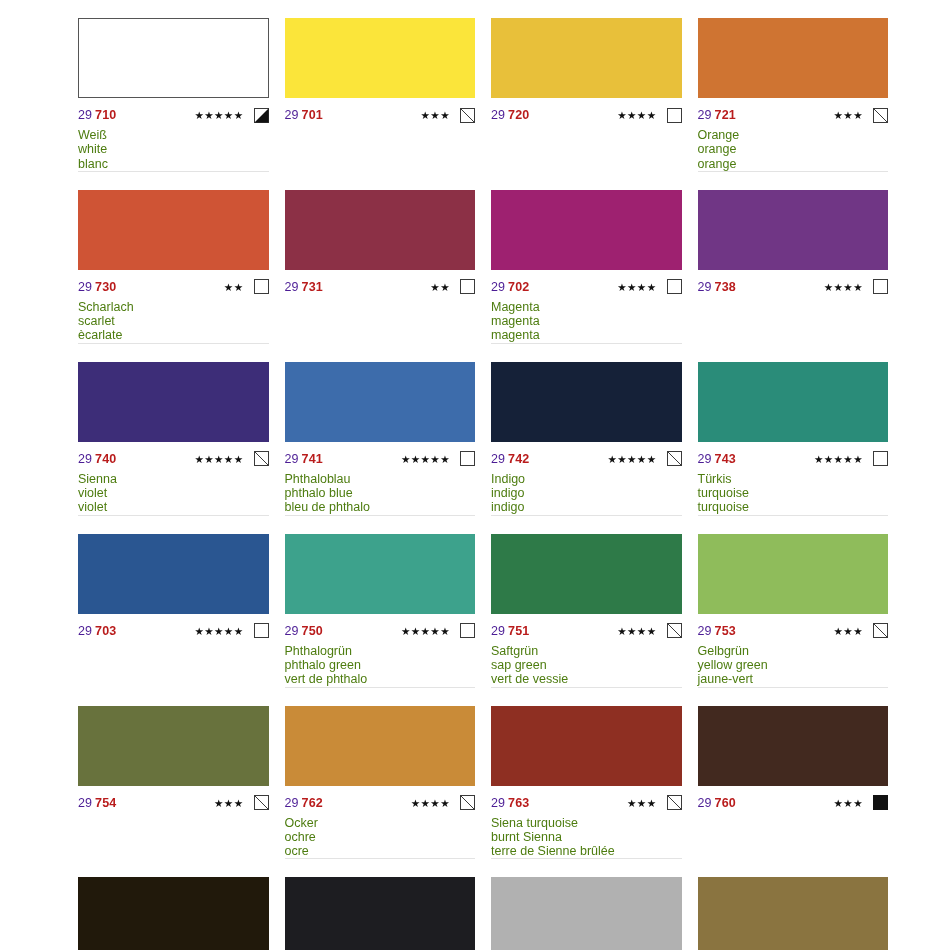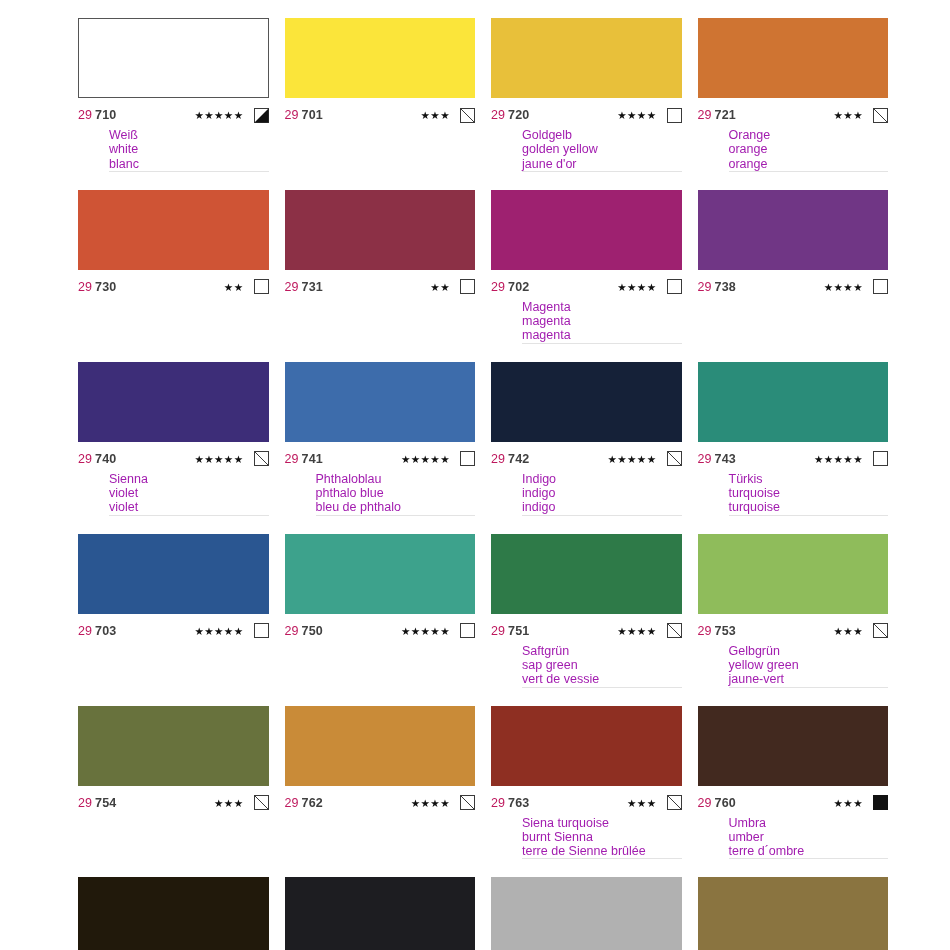--- a/index.html
+++ b/index.html
@@ -44,26 +44,26 @@
     font-size:12.5px;
     line-height:20px;
     border-top:0;
   }
   .code{
     white-space:nowrap;
     letter-spacing:.1px;
   }
   .code .series{
     font-weight:400;
-    color:#be185d;
+    color:#4c1d95;
     margin-right:3px;
   }
   .code .num{
     font-weight:700;
-    color:#404040;
+    color:#b91c1c;
   }
   .spacer{flex:1 1 auto;}
   .stars{
     font-size:10.5px;
     letter-spacing:.4px;
     color:#111;
     white-space:nowrap;
     margin-right:10px;
     font-family:"DejaVu Sans", sans-serif;
   }
@@ -71,22 +71,21 @@
     width:15px;height:15px;
     flex:0 0 15px;
     position:relative;
     display:inline-block;
   }
   .opacity svg{display:block;}
   .names{
     margin-top:3px;
     font-size:12.5px;
     line-height:14.3px;
-    color:#a21caf;
-    margin-left:31px;
+    color:#4d7c0f;
   }
   .names div{white-space:nowrap;}
   .rowline{
     border-bottom:1px solid #e3e3e3;
   }
 </style>
 </head>
 <body>
 
 <div id="chart">
@@ -129,25 +128,20 @@
         <div class="meta">
           <div class="code"><span class="series">29</span><span class="num">720</span></div>
           <div class="spacer"></div>
           <div class="stars">★★★★</div>
           <span class="opacity">
             <svg width="15" height="15" viewBox="0 0 15 15">
               <rect x="0.5" y="0.5" width="14" height="14" stroke="#3a3a3a" stroke-width="1" fill="none"></rect>
             </svg>
           </span>
         </div>
-        <div class="names rowline">
-          <div>Goldgelb</div>
-          <div>golden yellow</div>
-          <div>jaune d'or</div>
-        </div>
       </div>
       <div class="cell">
         <div class="swatch" title="#cf7432" style="background: rgb(207, 116, 50);"></div>
         <div class="meta">
           <div class="code"><span class="series">29</span><span class="num">721</span></div>
           <div class="spacer"></div>
           <div class="stars">★★★</div>
           <span class="opacity">
             <svg width="15" height="15" viewBox="0 0 15 15">
               <rect x="0.5" y="0.5" width="14" height="14" stroke="#3a3a3a" stroke-width="1" fill="none"></rect>
@@ -166,20 +160,25 @@
         <div class="meta">
           <div class="code"><span class="series">29</span><span class="num">730</span></div>
           <div class="spacer"></div>
           <div class="stars">★★</div>
           <span class="opacity">
             <svg width="15" height="15" viewBox="0 0 15 15">
               <rect x="0.5" y="0.5" width="14" height="14" stroke="#3a3a3a" stroke-width="1" fill="none"></rect>
             </svg>
           </span>
         </div>
+        <div class="names rowline">
+          <div>Scharlach</div>
+          <div>scarlet</div>
+          <div>ècarlate</div>
+        </div>
       </div>
       <div class="cell">
         <div class="swatch" title="#8c3046" style="background: rgb(140, 48, 70);"></div>
         <div class="meta">
           <div class="code"><span class="series">29</span><span class="num">731</span></div>
           <div class="spacer"></div>
           <div class="stars">★★</div>
           <span class="opacity">
             <svg width="15" height="15" viewBox="0 0 15 15">
               <rect x="0.5" y="0.5" width="14" height="14" stroke="#3a3a3a" stroke-width="1" fill="none"></rect>
@@ -310,20 +309,25 @@
         <div class="meta">
           <div class="code"><span class="series">29</span><span class="num">750</span></div>
           <div class="spacer"></div>
           <div class="stars">★★★★★</div>
           <span class="opacity">
             <svg width="15" height="15" viewBox="0 0 15 15">
               <rect x="0.5" y="0.5" width="14" height="14" stroke="#3a3a3a" stroke-width="1" fill="none"></rect>
             </svg>
           </span>
         </div>
+        <div class="names rowline">
+          <div>Phthalogrün</div>
+          <div>phthalo green</div>
+          <div>vert de phthalo</div>
+        </div>
       </div>
       <div class="cell">
         <div class="swatch" title="#2e7a48" style="background: rgb(46, 122, 72);"></div>
         <div class="meta">
           <div class="code"><span class="series">29</span><span class="num">751</span></div>
           <div class="spacer"></div>
           <div class="stars">★★★★</div>
           <span class="opacity">
             <svg width="15" height="15" viewBox="0 0 15 15">
               <rect x="0.5" y="0.5" width="14" height="14" stroke="#3a3a3a" stroke-width="1" fill="none"></rect>
@@ -376,20 +380,25 @@
           <div class="code"><span class="series">29</span><span class="num">762</span></div>
           <div class="spacer"></div>
           <div class="stars">★★★★</div>
           <span class="opacity">
             <svg width="15" height="15" viewBox="0 0 15 15">
               <rect x="0.5" y="0.5" width="14" height="14" stroke="#3a3a3a" stroke-width="1" fill="none"></rect>
               <line x1="1" y1="1" x2="14" y2="14" stroke="#3a3a3a" stroke-width="1"></line>
             </svg>
           </span>
         </div>
+        <div class="names rowline">
+          <div>Ocker</div>
+          <div>ochre</div>
+          <div>ocre</div>
+        </div>
       </div>
       <div class="cell">
         <div class="swatch" title="#8e2f22" style="background: rgb(142, 47, 34);"></div>
         <div class="meta">
           <div class="code"><span class="series">29</span><span class="num">763</span></div>
           <div class="spacer"></div>
           <div class="stars">★★★</div>
           <span class="opacity">
             <svg width="15" height="15" viewBox="0 0 15 15">
               <rect x="0.5" y="0.5" width="14" height="14" stroke="#3a3a3a" stroke-width="1" fill="none"></rect>
@@ -407,25 +416,20 @@
         <div class="swatch" title="#42291f" style="background: rgb(66, 41, 31);"></div>
         <div class="meta">
           <div class="code"><span class="series">29</span><span class="num">760</span></div>
           <div class="spacer"></div>
           <div class="stars">★★★</div>
           <span class="opacity">
             <svg width="15" height="15" viewBox="0 0 15 15">
               <rect x="0.5" y="0.5" width="14" height="14" fill="#111" stroke="#111" stroke-width="1"></rect>
             </svg>
           </span>
-        </div>
-        <div class="names rowline">
-          <div>Umbra</div>
-          <div>umber</div>
-          <div>terre d´ombre</div>
         </div>
       </div>
       <div class="cell">
         <div class="swatch" title="#21190b" style="background: rgb(33, 25, 11);"></div>
       </div>
       <div class="cell">
         <div class="swatch" title="#1d1d21" style="background: rgb(29, 29, 33);"></div>
       </div>
       <div class="cell">
         <div class="swatch" title="#b1b1b1" style="background: rgb(177, 177, 177);"></div>

